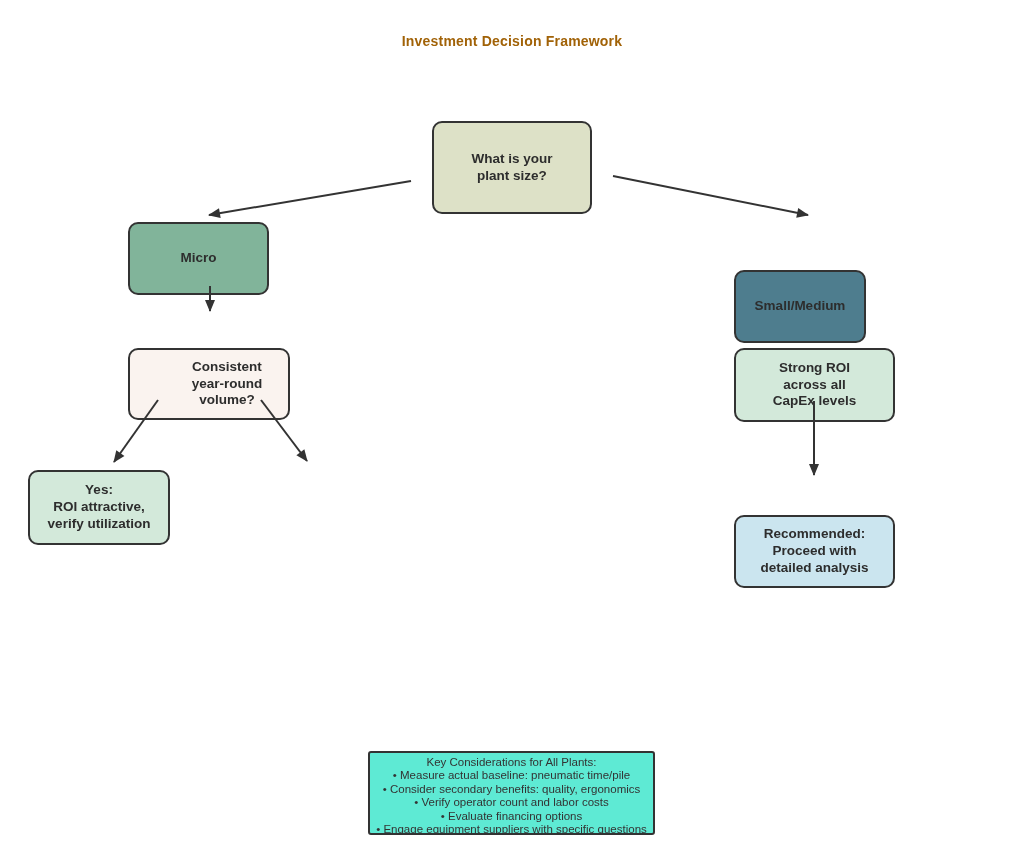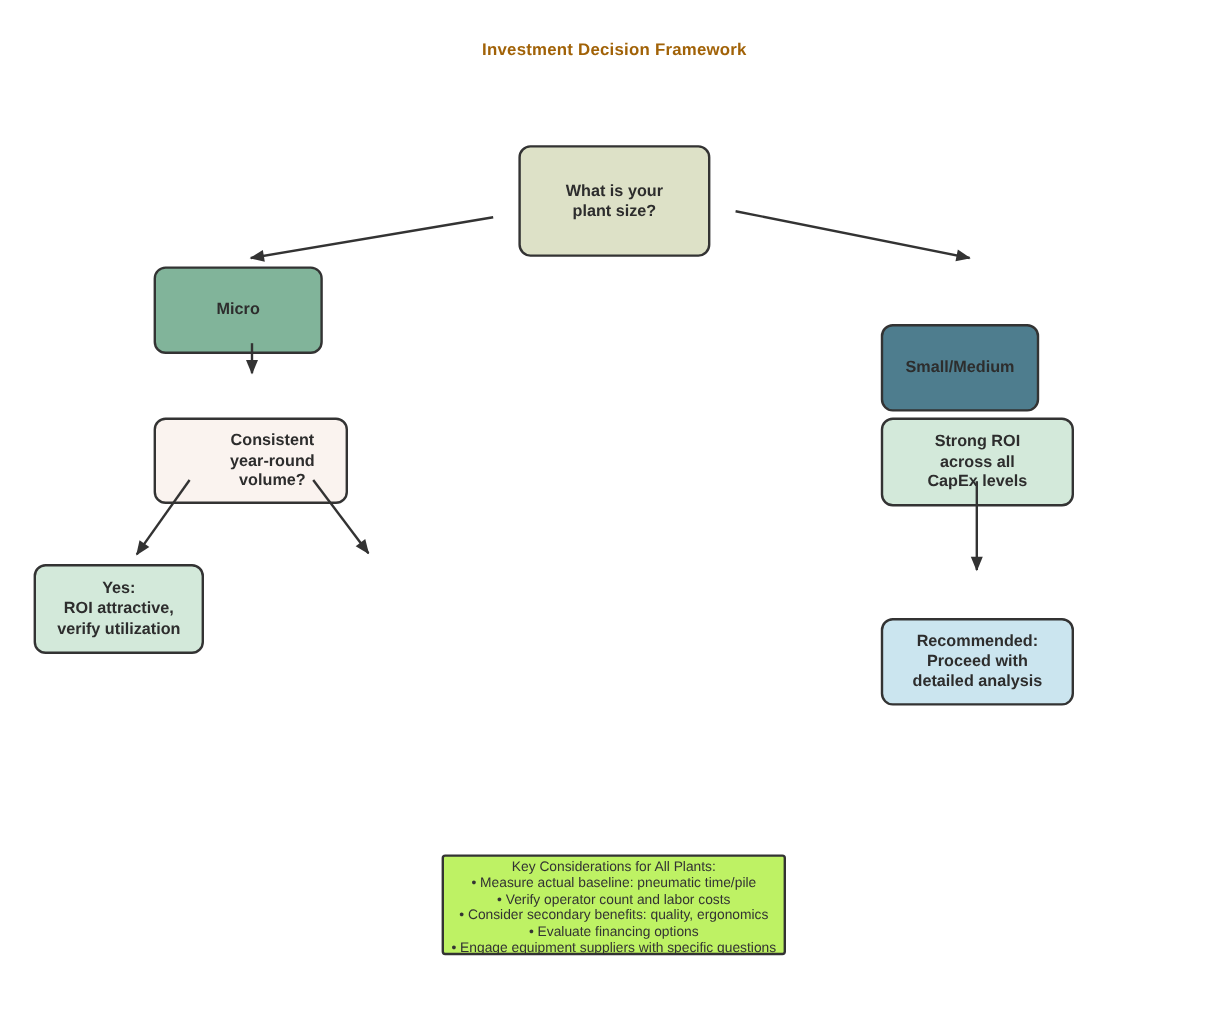--- a/index.html
+++ b/index.html
@@ -120,25 +120,25 @@
 across all
 CapEx levels</span>
   </div>
 
   <div class="node node-recommended" style="background-color: rgb(203, 229, 239);">
     <span class="node-label">Recommended:
 Proceed with
 detailed analysis</span>
   </div>
 
-  <div class="key-box" style="background-color: #bef264;">
+  <div class="key-box" style="background-color: #5eead4; margin-top: 39px;">
     <div>Key Considerations for All Plants:</div>
     <div>• Measure actual baseline: pneumatic time/pile</div>
+    <div>• Consider secondary benefits: quality, ergonomics</div>
     <div>• Verify operator count and labor costs</div>
-    <div>• Consider secondary benefits: quality, ergonomics</div>
     <div>• Evaluate financing options</div>
     <div>• Engage equipment suppliers with specific questions</div>
   </div>
 
   <svg id="edge-layer" viewBox="0 0 1024 852" xmlns="http://www.w3.org/2000/svg">
     <defs>
       <marker id="arrowhead" markerUnits="userSpaceOnUse" markerWidth="14" markerHeight="12" refX="12" refY="6" orient="auto">
         <path d="M1,1 L13,6 L1,11 Z" fill="#333333"></path>
       </marker>
     </defs>

